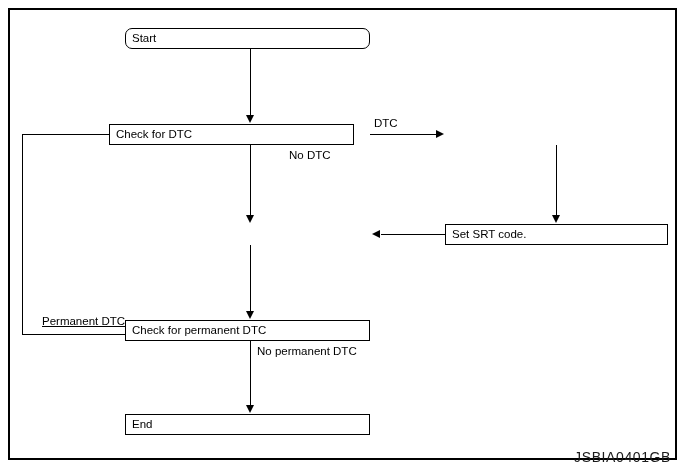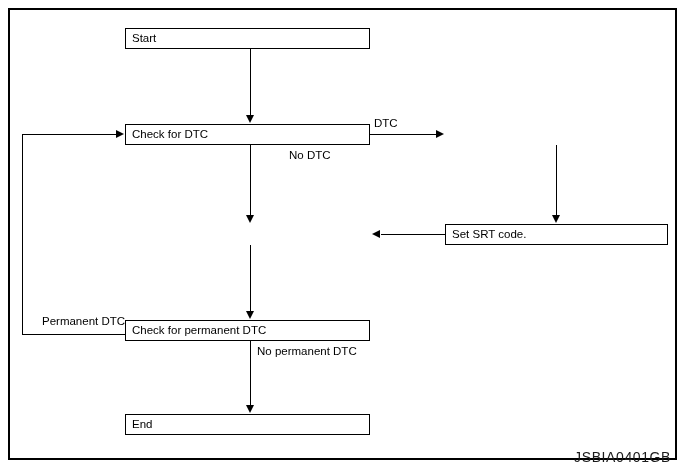--- a/index.html
+++ b/index.html
@@ -105,25 +105,25 @@
     z-index: 6;
   }
 </style>
 </head>
 <body>
 
 <div id="canvas">
 
   <div id="frame"></div>
 
-  <div class="box" style="left:125px; top:28px; width:245px;">
+  <div class="box" style="left:125px; top:28px; width:245px;border-radius:7px;">
     <span class="box-label">Start</span>
   </div>
 
-  <div class="box" style="left:125px; top:124px; width:245px;">
+  <div class="box" style="left:109px; top:124px; width:245px;">
     <span class="box-label">Check for DTC</span>
   </div>
 
 
 
   <div class="box" style="left:445px; top:224px; width:223px;">
     <span class="box-label">Set SRT code.</span>
   </div>
 
   <div class="box" style="left:125px; top:320px; width:245px;">
@@ -157,19 +157,19 @@
 
   <div class="ln-h" style="left:22px; top:334px; width:104px;"></div>
   <div class="ln-v" style="left:22px; top:134px; height:201px;"></div>
   <div class="ln-h" style="left:22px; top:134px; width:95px;"></div>
   <div class="arrow-right" style="left:116px; top:130px;"></div>
 
   <div class="edge-label" style="left:374px; top:118px;">DTC</div>
 
   <div class="edge-label" style="left:257px; top:150px;padding-left:32px;">No DTC</div>
 
-  <div class="edge-label" style="left:42px; top:316px;">Permanent DTC</div>
+  <div class="edge-label" style="left:42px; top:316px;text-decoration:underline;">Permanent DTC</div>
 
   <div class="edge-label" style="left:257px; top:346px;">No permanent DTC</div>
 
   <div id="figure-id">JSBIA0401GB</div>
 
 </div>
 
 </body></html>

